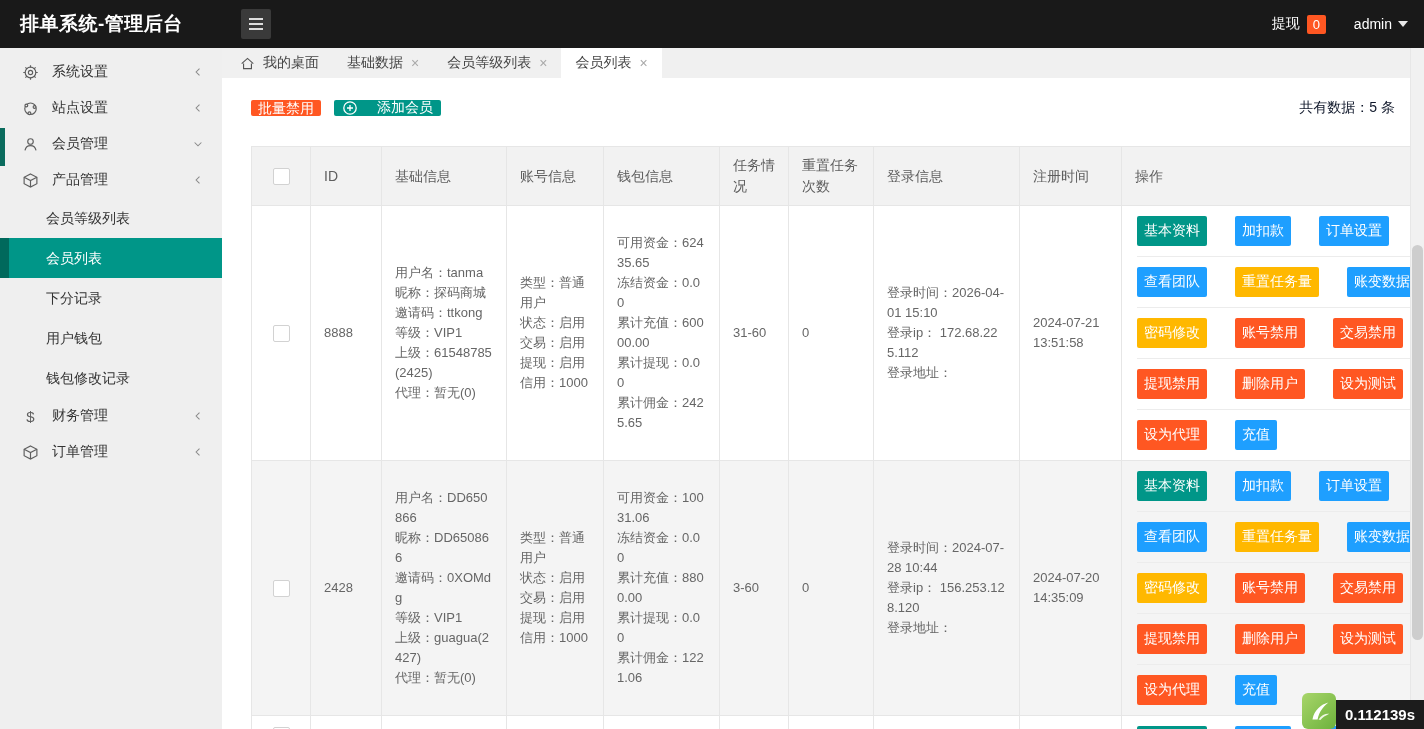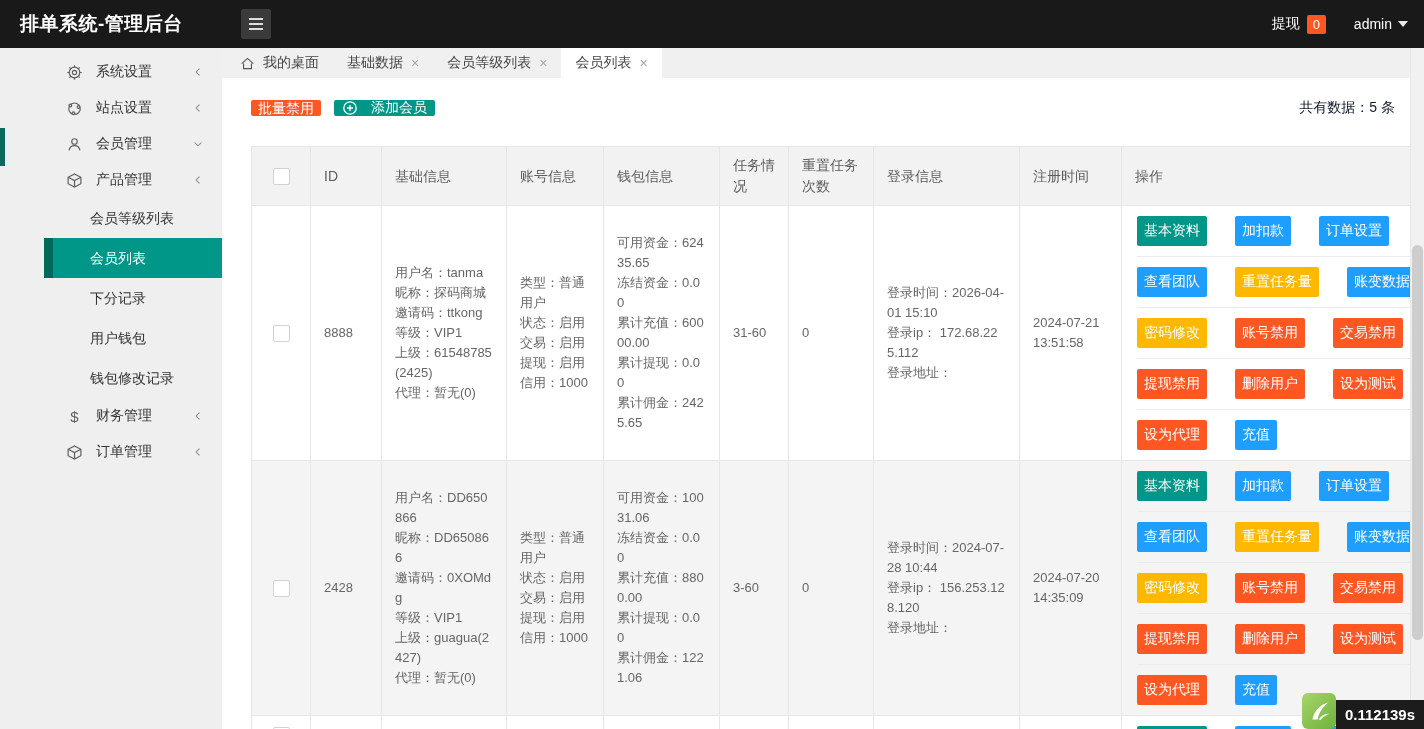--- a/index.html
+++ b/index.html
@@ -16,42 +16,42 @@
   .top-right { margin-left:auto; display:flex; align-items:center; margin-right:16px; font-size:14px; }
   .withdraw { display:flex; align-items:center; gap:7px; cursor:pointer; }
   .badge { background:#ff5722; color:#fff; border-radius:2px; padding:1px 6px; font-size:13px; line-height:17px; }
   .user { display:flex; align-items:center; gap:6px; margin-left:28px; cursor:pointer; }
   .caret { width:0; height:0; border-left:5px solid transparent; border-right:5px solid transparent; border-top:6px solid #e8e8e8; }
 
   
   .body { flex:1; display:flex; min-height:0; }
 
   
-  .sidebar { flex:0 0 222px; width:222px; background:#efefef; position:relative; padding-top:6px;padding-left:44px; }
+  .sidebar { flex:0 0 222px; width:222px; background:#efefef; position:relative; padding-top:6px; }
   .side-thumb { position:absolute; left:0; top:80px; width:5px; height:38px; background:#0a6b5d; }
   .side-item { height:36px; display:flex; align-items:center; padding:0 18px 0 22px; font-size:14px; color:#333; cursor:pointer; }
   .side-item .sicon { width:17px; height:17px; margin-right:13px; color:#5f5f5f; display:inline-flex; align-items:center; justify-content:center; font-size:15px; }
   .side-item .chev { margin-left:auto; color:#8a8a8a; display:inline-flex; }
   .sub-item { height:40px; line-height:40px; padding-left:46px; font-size:14px; color:#333; cursor:pointer; }
   .sub-item.active { background:#009688; color:#fff; border-left:9px solid #00695c; padding-left:37px; }
   svg.ic { display:block; }
 
   
   .main { flex:1; min-width:0; display:flex; flex-direction:column; background:#fff; }
   .tabbar { flex:0 0 30px; background:#f0f0f0; display:flex; align-items:stretch; padding-left:4px; }
   .tab { display:flex; align-items:center; gap:8px; padding:0 14px; font-size:14px; color:#454545; cursor:pointer; white-space:nowrap; }
   .tab.active { background:#fff; }
   .tab .close { color:#a9a9a9; font-size:14px; line-height:1; }
   .tab .home { color:#555; display:inline-flex; }
 
   .content { flex:1; padding:14px 0 0 29px; overflow:hidden; position:relative; }
   .toolbar { display:flex; align-items:center; height:32px; margin-bottom:22px; margin-right:29px; }
   .btn { border:none; border-radius:2px; color:#fff; font-size:14px; height:16px; padding:0 7px; cursor:pointer; white-space:nowrap; }
   .btn-batch { background:#ff5722; }
-  .btn-add { background:#009688; margin-left:13px; display:inline-flex; align-items:center; gap:13px; padding:0 8px; }
+  .btn-add { background:#009688; margin-left:13px; display:inline-flex; align-items:center; gap:19px; padding:0 8px; }
   .total { margin-left:auto; font-size:14px; color:#0f172a; }
 
   
   table.grid { border-collapse:collapse; table-layout:fixed; width:1159px; background:#fff; }
   .grid th, .grid td { border:1px solid #e6e6e6; }
   .grid th { background:#f2f2f2; height:56px; font-weight:normal; font-size:14px; color:#5e5e5e; text-align:left; padding:8px 13px; word-break:break-all; line-height:21px; }
   .grid td { font-size:13px; color:#666; padding:9px 13px; line-height:20px; word-break:break-all; vertical-align:middle; background:#fff; }
   .grid tr.even td { background:#f4f4f4; }
   .cb-col { text-align:center !important; }
   .cb { display:inline-block; width:17px; height:17px; background:#fff; border:1px solid #d2d2d2; border-radius:2px; vertical-align:middle; cursor:pointer; }

